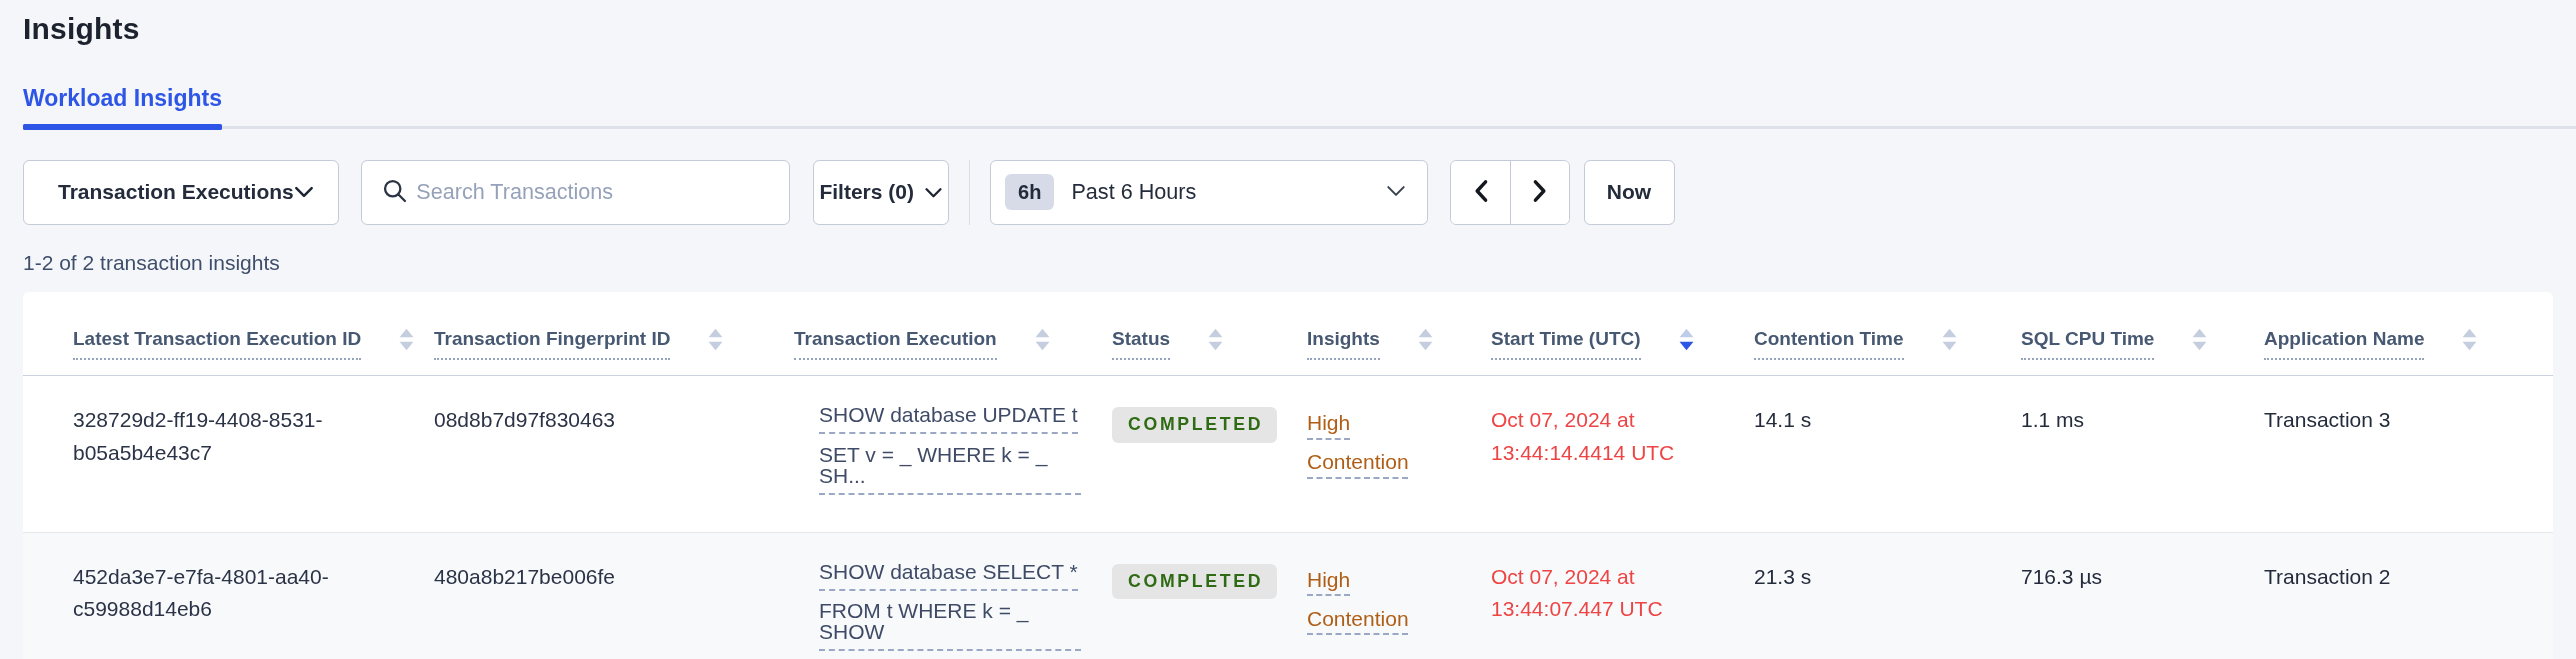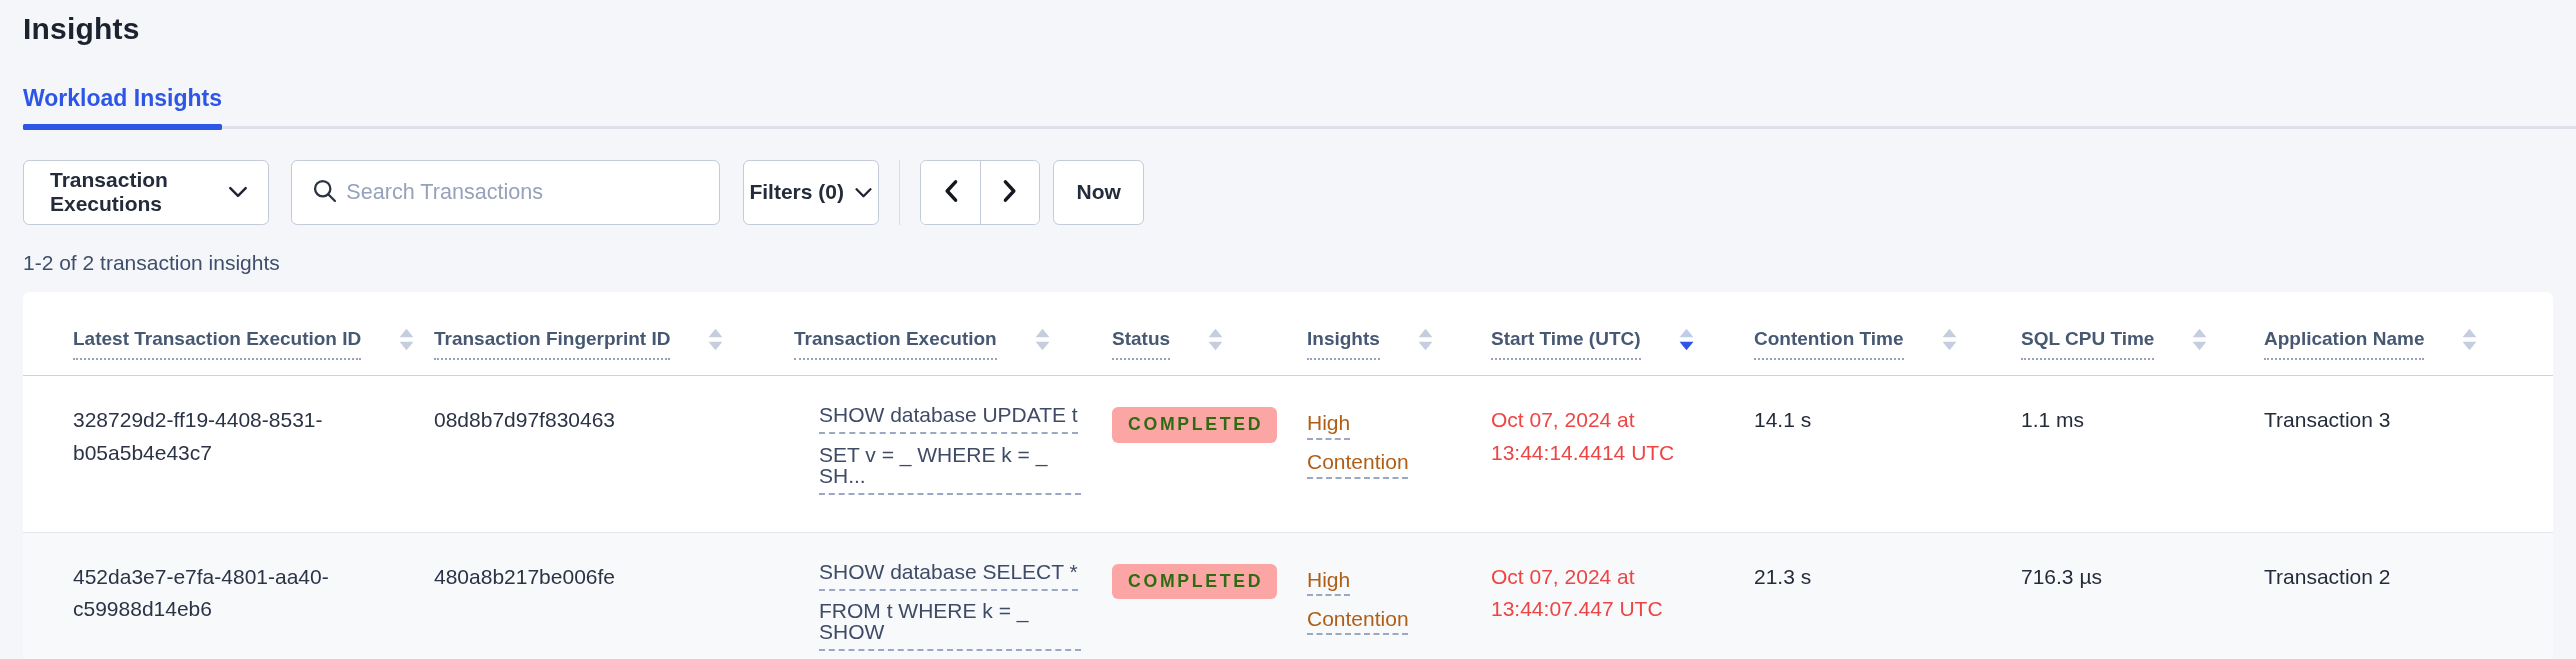--- a/index.html
+++ b/index.html
@@ -47,21 +47,21 @@
   .toolbar { display: flex; align-items: center; margin-top: 31px; gap: 22.3px; height: 65px; }
   .btn, .search-box, .timepicker, .arrow-group {
     background: #fff;
     border: 1.5px solid #c3cad8;
     border-radius: 6.2px;
     height: 65px;
     display: flex;
     align-items: center;
   }
   .btn { cursor: pointer; font-size: 21px; font-weight: 600; color: #242c3c; }
-  .select-btn { width: 246px; padding: 0 20px 0 26px; }
+  .select-btn { width: 316px; padding: 0 20px 0 34px; }
   .search-box { width: 429px; padding-left: 20px; gap: 8px; }
   .search-box input {
     border: none; outline: none;
     font-family: "Liberation Sans", "DejaVu Sans", sans-serif;
     font-size: 21.6px; color: #242c3c; width: 339px; background: transparent;
   }
   .search-box input::placeholder { color: #96a1ba; }
   .filters-btn { width: 136px; justify-content: center; gap: 10.8px; }
   .vdivider { width: 1.5px; height: 65px; background: #d9dee6; flex: none; margin: 0 -2.3px; }
   .timepicker { width: 438px; padding: 0 21.6px 0 14px; gap: 17px; cursor: pointer; }
@@ -121,21 +121,21 @@
     display: inline-block;
     color: #3f4b66;
     padding-bottom: 7px;
     border-bottom: 2.3px dashed #9aa8c4;
     cursor: pointer;
     margin-left: 25px;
   }
   .status-badge {
     display: inline-block;
     margin-top: 3.1px;
-    background: #fca5a5;
+    background: #e5e5e5;
     color: #2f6b13;
     font-size: 17.7px;
     font-weight: 700;
     letter-spacing: 2.7px;
     padding: 7px 14px 7px 16px;
     border-radius: 6.2px;
     line-height: 1.2;
   }
   .insight-link {
     display: block;
@@ -187,20 +187,29 @@
       <span>Filters (0)</span>
       <span>
         <svg width="17" height="12.3" viewBox="0 0 22 16">
             <polyline points="2,3 11,12 20,3" fill="none" stroke="#1d2433" stroke-width="3" stroke-linecap="round" stroke-linejoin="round"></polyline>
           </svg>
       </span>
     </div>
 
     <div class="vdivider"></div>
 
+    <div class="timepicker">
+      <span class="time-badge">6h</span>
+      <span class="time-label">Past 6 Hours</span>
+      <span class="chev">
+        <svg width="20" height="14" viewBox="0 0 26 18">
+            <polyline points="3,4 13,14 23,4" fill="none" stroke="#39414f" stroke-width="2.6" stroke-linecap="round" stroke-linejoin="round"></polyline>
+          </svg>
+      </span>
+    </div>
 
     <div class="arrow-group">
       <button class="arrow-btn">
         <span>
           <svg width="20" height="26" viewBox="0 0 26 34">
               <polyline points="19,5 8,17 19,29" fill="none" stroke="#14181f" stroke-width="4.5" stroke-linecap="round" stroke-linejoin="round"></polyline>
             </svg>
         </span>
       </button>
       <button class="arrow-btn">

